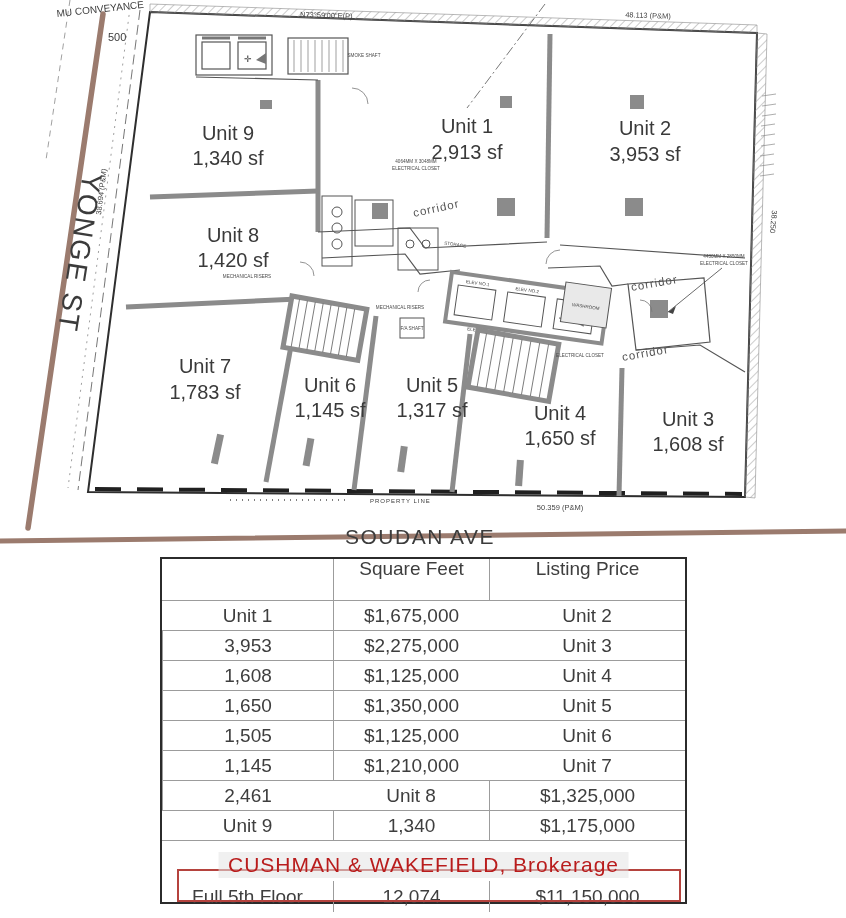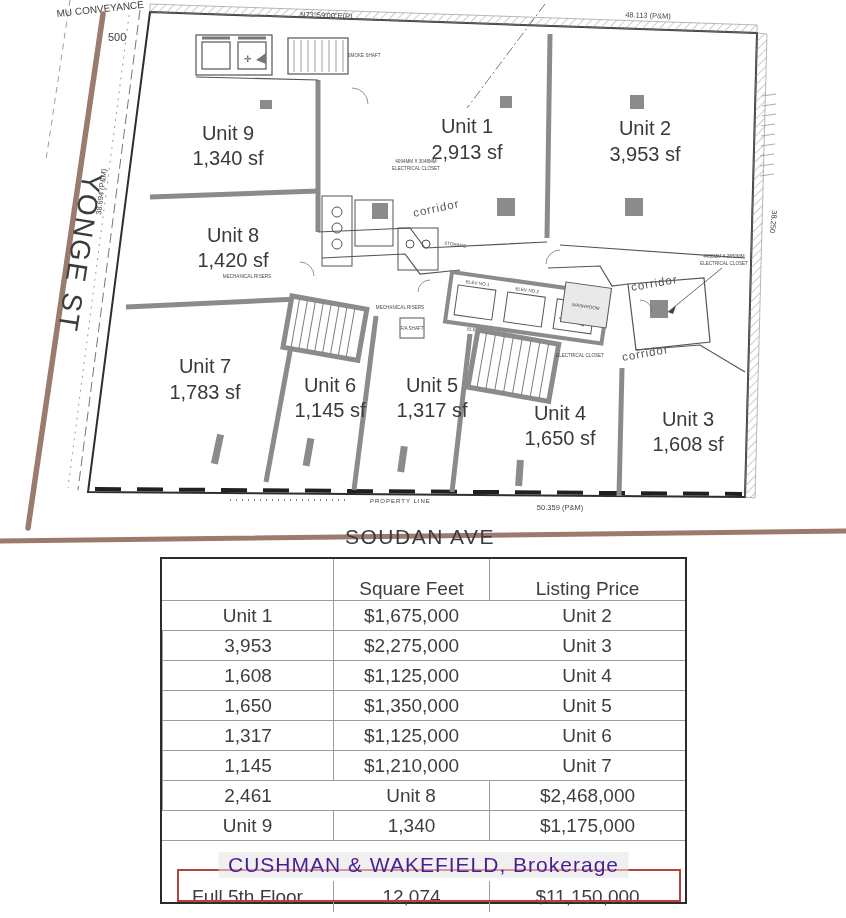--- a/index.html
+++ b/index.html
@@ -14,26 +14,26 @@
   .street-label{font-size:21px;fill:#3c3c3c;letter-spacing:1.5px;text-anchor:middle;}
 
   
   .ptable{position:absolute;left:160px;top:557px;width:527px;height:347px;
           border:2px solid #2b2b2b;background:#fff;box-sizing:border-box;
           color:#3e3e3e;font-size:19px;}
   .grid{display:grid;grid-template-columns:171px 156px 196px;}
   .cell{display:flex;align-items:center;justify-content:center;height:30px;
         box-sizing:border-box;border-bottom:1px solid #9c9c9c;}
   .cell.c2,.cell.c3{border-left:1px solid #9c9c9c;}
-  .hcell{height:42px;align-items:flex-end;padding-bottom:0;}
+  .hcell{height:42px;align-items:flex-end;padding-bottom:20px;}
   .last .cell{border-bottom:none;height:31px;margin-top:40px;}
   .redbox{position:absolute;left:15px;right:4px;top:310px;height:33px;
           border:2px solid #b5433e;box-sizing:border-box;pointer-events:none;}
   .watermark{position:absolute;left:50%;top:293px;transform:translateX(-50%);
-             white-space:nowrap;font-size:21px;letter-spacing:1px;color:#4c1d95;
+             white-space:nowrap;font-size:21px;letter-spacing:1px;color:#b91c1c;
              background:rgba(227,227,227,.55);padding:1px 10px;pointer-events:none;}
 </style>
 </head>
 <body>
 
 <div id="stage">
 
 <svg width="846" height="556" viewBox="0 0 846 556">
   <defs>
     <pattern id="hatch" width="6" height="6" patternUnits="userSpaceOnUse" patternTransform="rotate(45)">
@@ -291,32 +291,32 @@
 
     <div class="cell">Unit 3</div>
     <div class="cell c2">1,608</div>
     <div class="cell c3">$1,125,000</div>
 
     <div class="cell">Unit 4</div>
     <div class="cell c2">1,650</div>
     <div class="cell c3">$1,350,000</div>
 
     <div class="cell">Unit 5</div>
-    <div class="cell c2">1,317</div>
+    <div class="cell c2">1,505</div>
     <div class="cell c3">$1,125,000</div>
 
     <div class="cell">Unit 6</div>
     <div class="cell c2">1,145</div>
     <div class="cell c3">$1,210,000</div>
 
     <div class="cell">Unit 7</div>
     <div class="cell c2">2,461</div>
 
     <div class="cell">Unit 8</div>
-    <div class="cell c3">$2,468,000</div>
+    <div class="cell c3">$1,325,000</div>
 
     <div class="cell">Unit 9</div>
     <div class="cell c2">1,340</div>
     <div class="cell c3">$1,175,000</div>
 
     <div class="last" style="display:contents">
       <div class="cell">Full 5th Floor</div>
       <div class="cell c2">12,074</div>
       <div class="cell c3">$11,150,000</div>
     </div>

